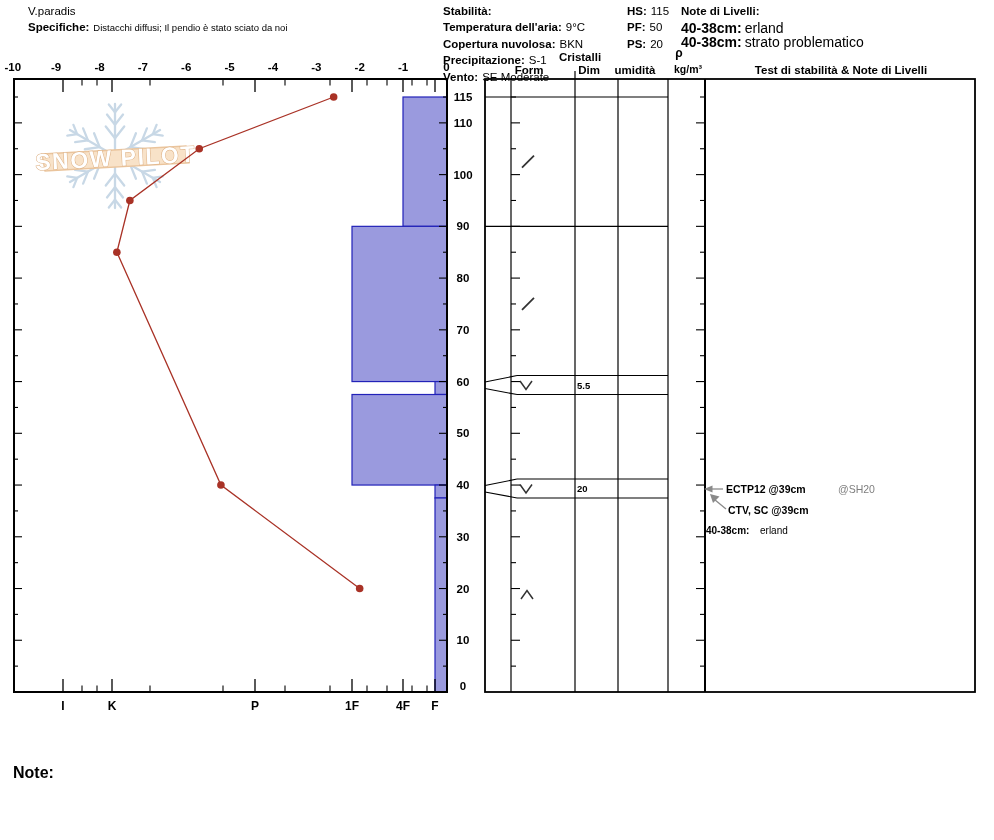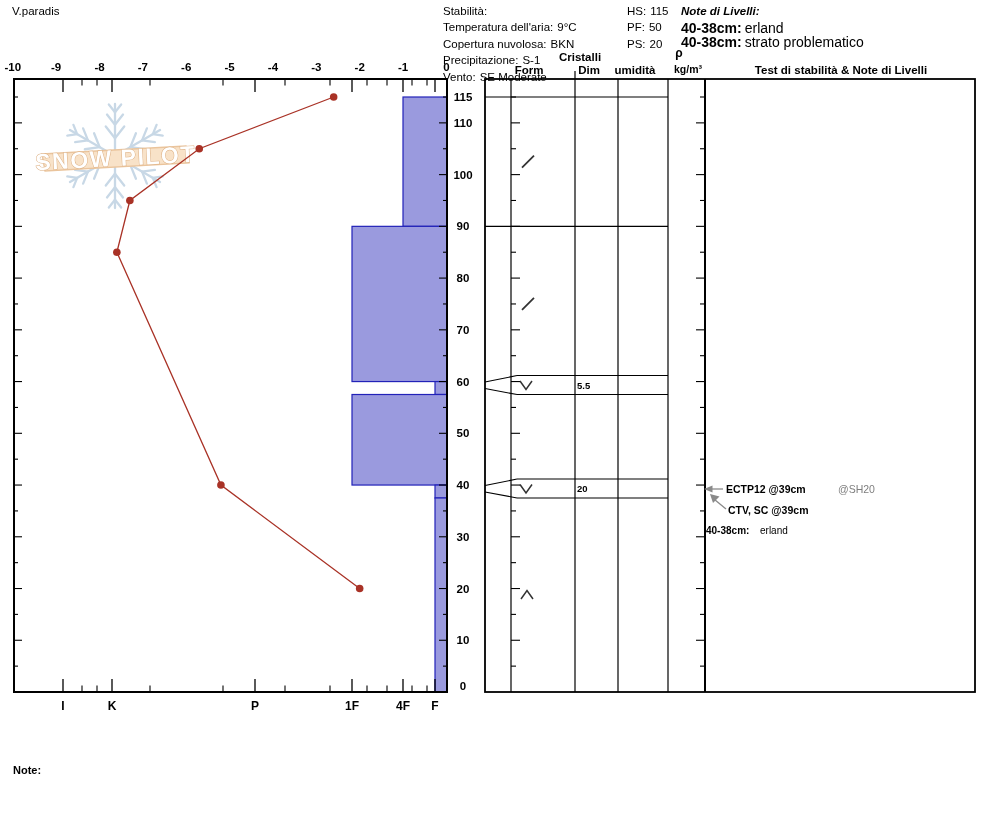--- a/index.html
+++ b/index.html
@@ -1,36 +1,37 @@
 <!DOCTYPE html>
 <html><head>
 <meta charset="utf-8">
 <style>
   html,body{margin:0;padding:0;background:#fff;}
   .page{position:relative;width:994px;height:840px;background:#fff;overflow:hidden;
         font-family:"Liberation Sans",sans-serif;color:#000;}
   .hcol{position:absolute;top:3px;}
   .hline{font-size:11.5px;line-height:16.4px;white-space:nowrap;}
-  .hline b{font-weight:400;margin-right:4px;}
+  .hline b{font-weight:700;margin-right:4px;}
   .hline b:empty{margin-right:0;}
   .hline .small{font-size:9.5px;}
-  .notes-title{font-size:11.5px;font-weight:700;line-height:16px;white-space:nowrap;font-style:italic;}
+  .notes-title{font-size:11.5px;font-weight:700;line-height:16px;white-space:nowrap;}
   .note-item{font-size:14px;line-height:13.5px;white-space:nowrap;}
   .note-item b{font-weight:700;margin-right:3px;}
   #chart-svg{position:absolute;left:0;top:0;}
   svg text{font-family:"Liberation Sans",sans-serif;}
-  .footer-note{position:absolute;left:13px;top:764px;font-size:11px;font-weight:700;}
+  .footer-note{position:absolute;left:13px;top:764px;font-size:16px;font-weight:700;}
 </style>
 </head>
 <body>
 
 <div class="page">
 
-  <div class="hcol" style="left:12px">
+  <div class="hcol" style="left:28px">
     <div class="hline"><b></b><span>V.paradis</span></div>
+    <div class="hline"><b>Specifiche:</b><span class="small">Distacchi diffusi; Il pendio è stato sciato da noi</span></div>
   </div>
 
 
   <div class="hcol" style="left:443px">
     <div class="hline"><b>Stabilità:</b><span></span></div>
     <div class="hline"><b>Temperatura dell'aria:</b><span>9°C</span></div>
     <div class="hline"><b>Copertura nuvolosa:</b><span>BKN</span></div>
     <div class="hline"><b>Precipitazione:</b><span>S-1</span></div>
     <div class="hline"><b>Vento:</b><span>SE Moderate</span></div>
   </div>

